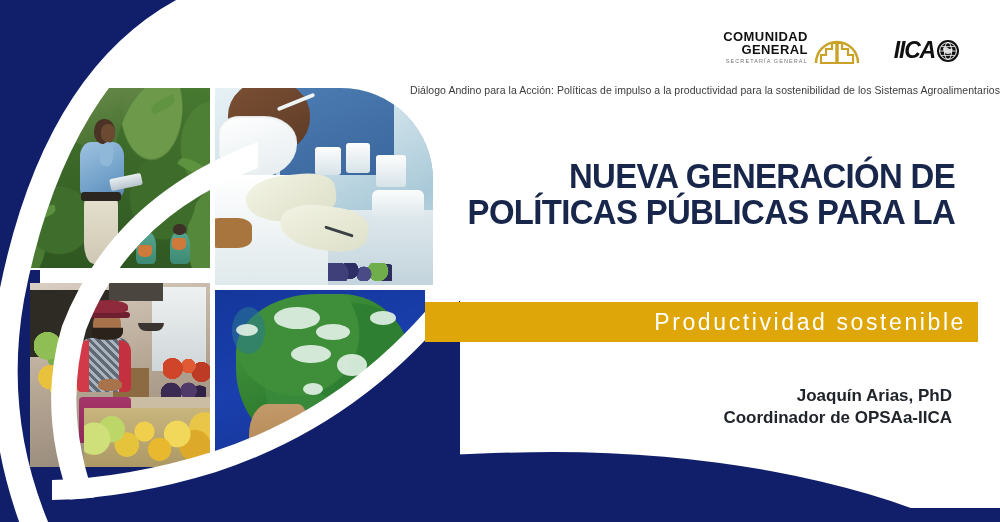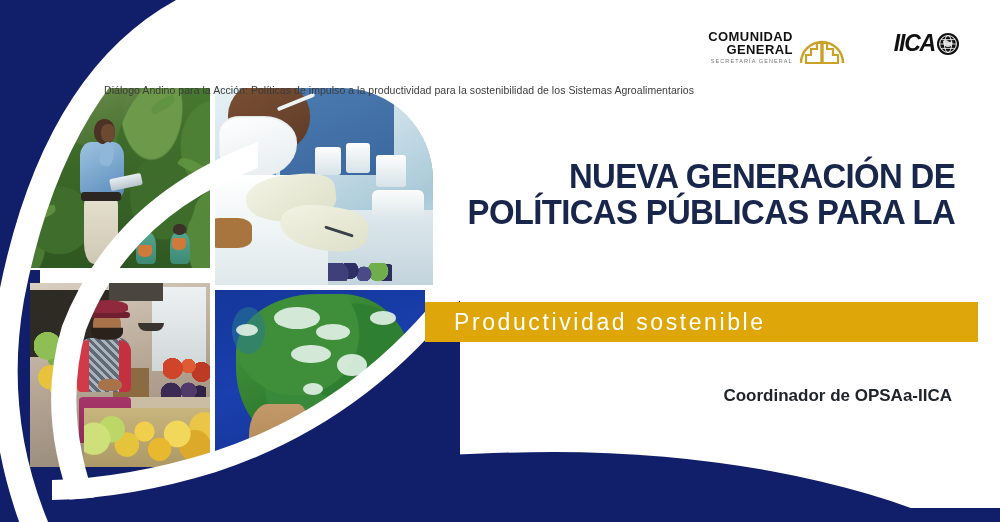--- a/index.html
+++ b/index.html
@@ -408,61 +408,61 @@
     position:absolute; left:28%; top:74%; width:7px; height:5px;
     background:#10275f; border-radius:50%;
   }
 
   
   .arc-overlay { position:absolute; left:0; top:0; width:460px; height:522px; }
 
   
   #logo-bar {
     position:absolute; right:40px; top:30px;
-    display:flex; align-items:flex-start; gap:29px;
+    display:flex; align-items:flex-end; gap:14px;
   }
   .logo-ca { display:flex; align-items:center; gap:6px; }
   .logo-ca-text { text-align:right; line-height:1.02; }
   .logo-ca-l1, .logo-ca-l2 {
     font-weight:bold; font-size:13px; color:#111; letter-spacing:.4px;
   }
   .logo-ca-l3 {
     font-size:5.5px; color:#777; letter-spacing:1.1px; margin-top:2px;
   }
   .logo-iica { display:flex; align-items:center; gap:1px; }
   .logo-iica-text {
     font-weight:bold; font-style:italic; font-size:23px;
     color:#111; letter-spacing:-1.2px;margin-left:20px;
   }
 
   
   #event-line {
     position:absolute; left:0; right:0; top:84px;
-    text-align:left; padding-left:104px;
+    text-align:right; padding-left:104px;
     font-size:10.5px; color:#3b3b3b; letter-spacing:.05px;
   }
   #title-group {
     position:absolute; right:45px; top:158px;
     width:620px; text-align:right;
   }
   #title-kicker {
     font-size:25px; font-weight:bold; color:#1d2b4d;
     letter-spacing:-.2px; line-height:1.12;
   }
   .title-main {
     font-size:35px; font-weight:bold; color:#17264a;
     line-height:1.03; letter-spacing:-.7px;
     transform:scaleX(.94); transform-origin:right center;
     white-space:nowrap;
   }
   #gold-band {
     position:absolute; left:425px; top:302px;
     width:553px; height:40px;
     background:#dfa60a;
-    display:flex; align-items:center; padding-left:29px;
+    display:flex; align-items:center; justify-content:flex-end;padding-left:29px;
   }
   #gold-band-text {
     font-size:23px; color:#ffffff; letter-spacing:2.6px;
     padding-right:12px; white-space:nowrap;
   }
   #author-block {
     position:absolute; right:48px; top:385px;
     text-align:right; line-height:1.3;
   }
   .author-name, .author-role {
@@ -604,16 +604,17 @@
   <div id="title-group">
     <div class="title-main">NUEVA GENERACIÓN DE</div>
     <div class="title-main">POLÍTICAS PÚBLICAS PARA LA</div>
   </div>
 
   <div id="gold-band">
     <span id="gold-band-text">Productividad sostenible</span>
   </div>
 
   <div id="author-block">
+    <div class="author-name">Joaquín Arias, PhD</div>
     <div class="author-role">Coordinador de OPSAa-IICA</div>
   </div>
 
 </div>
 
 </body></html>

